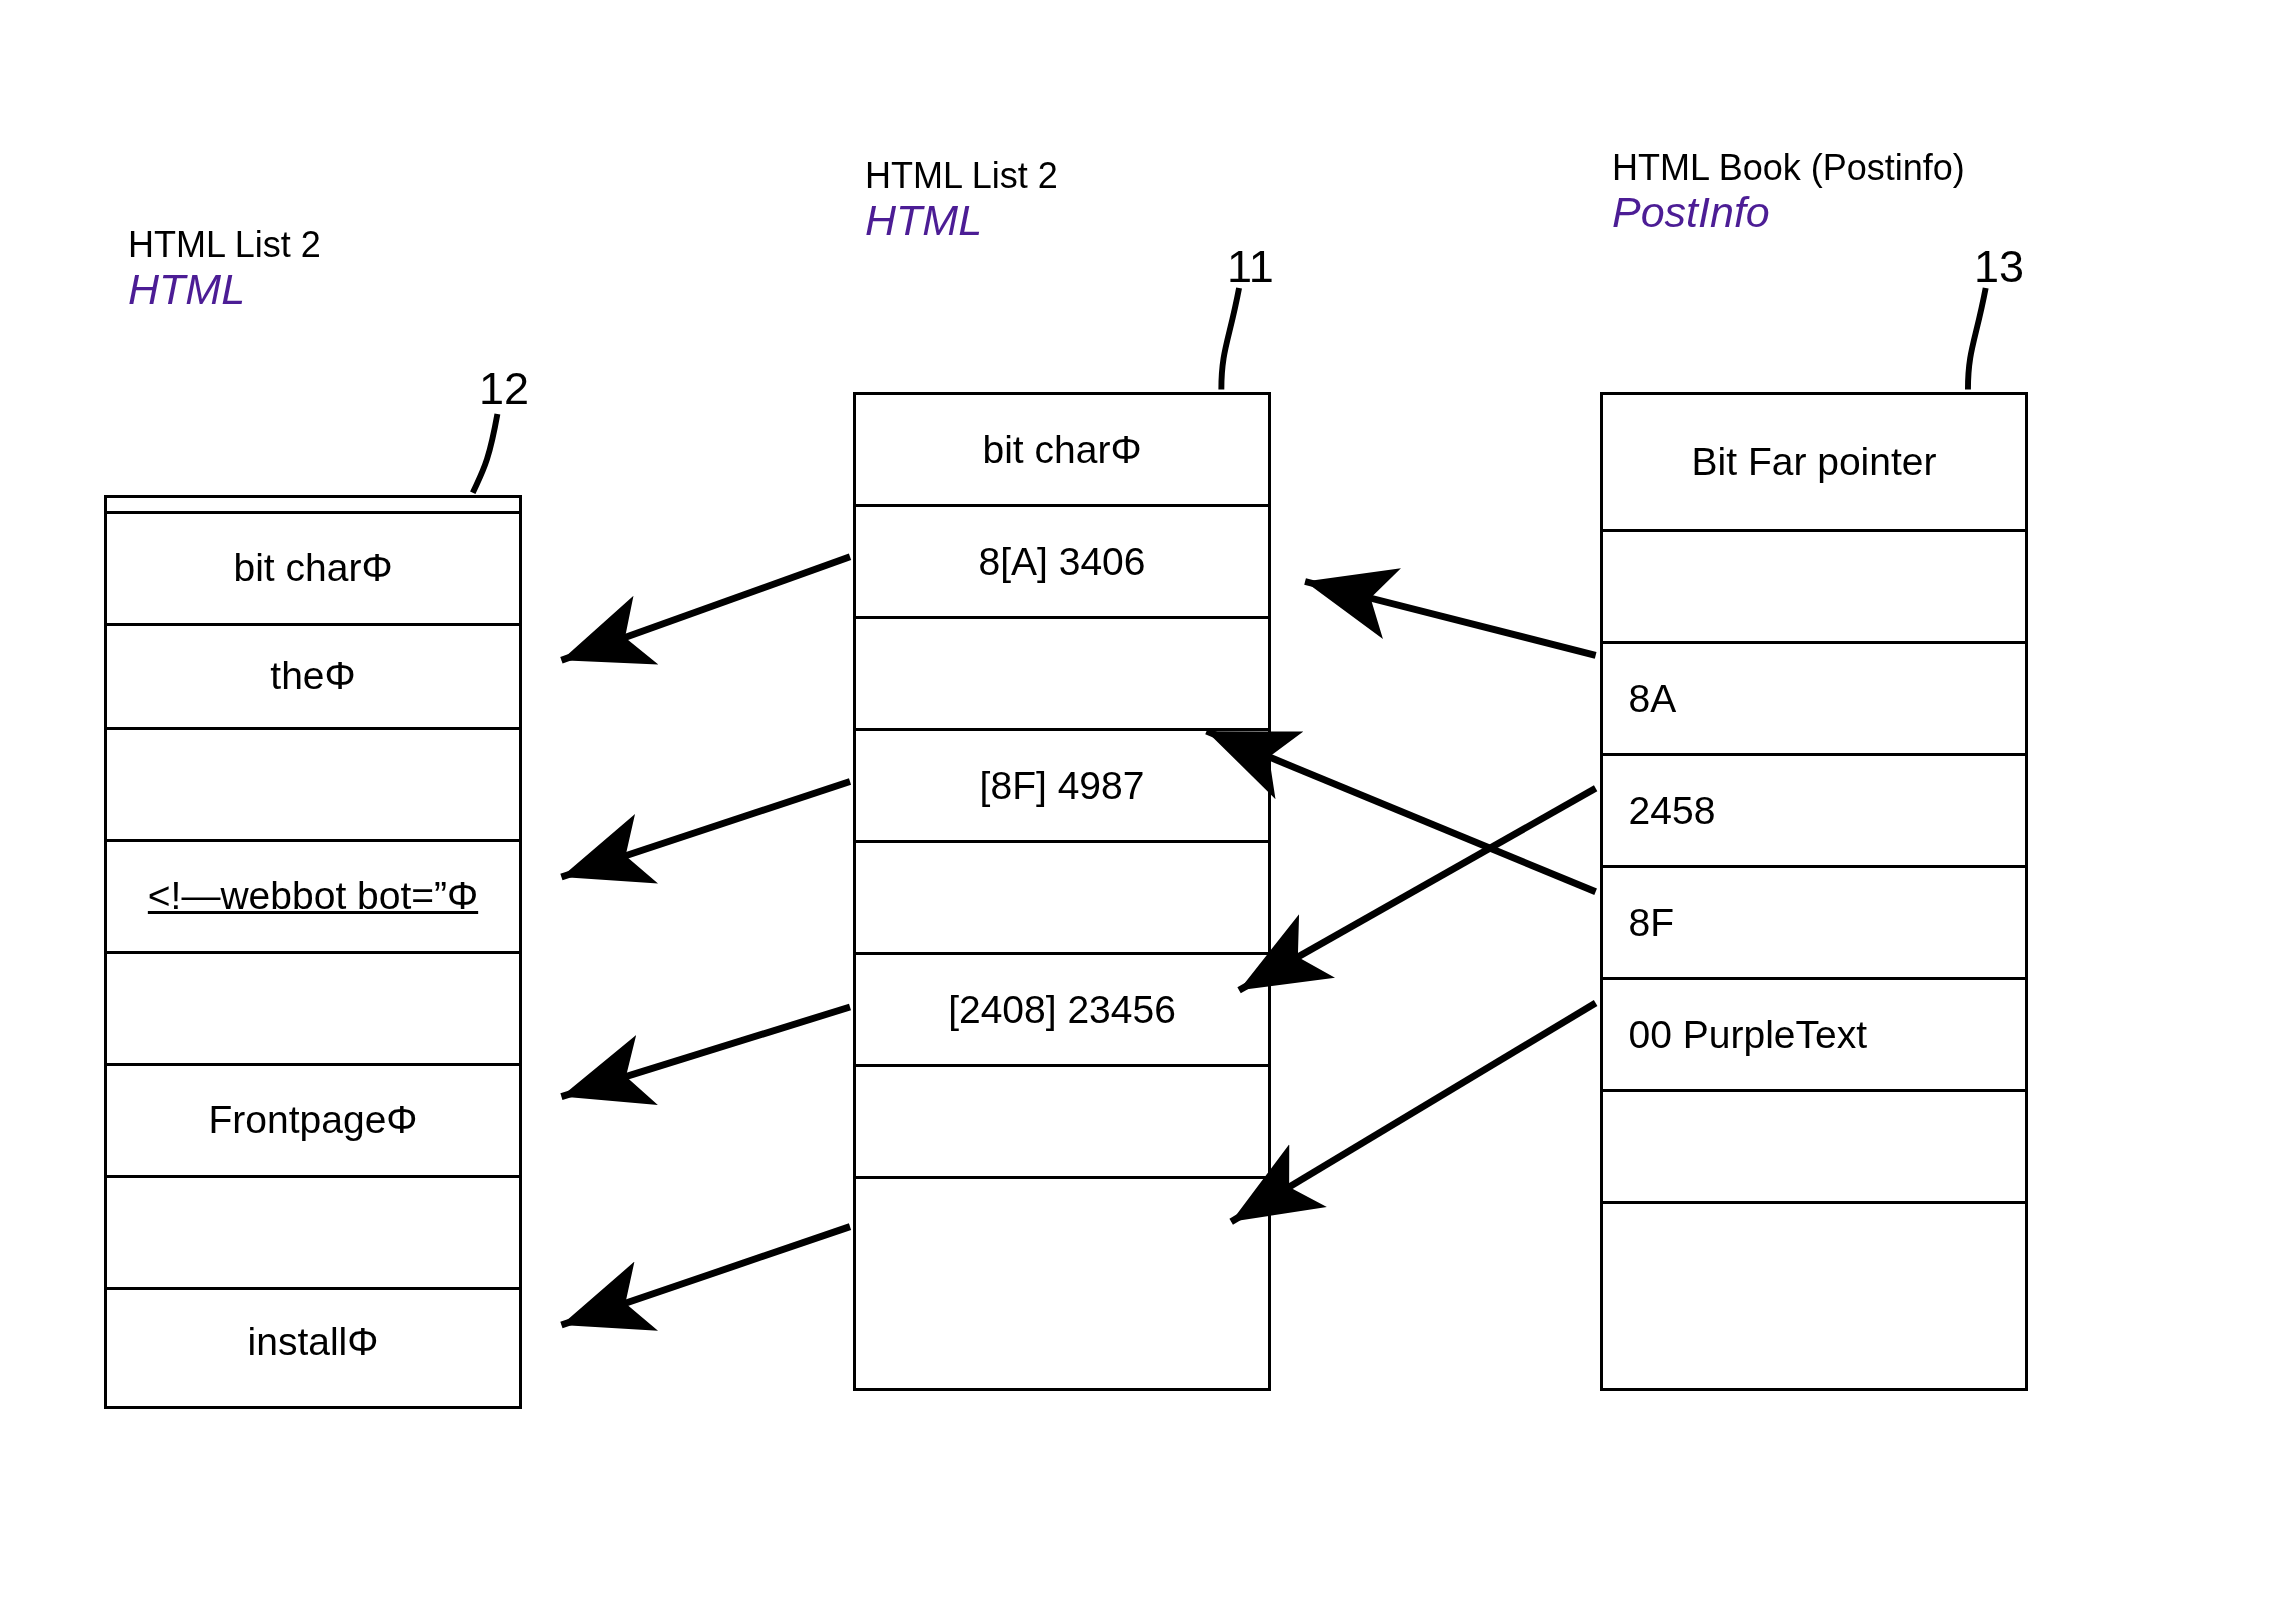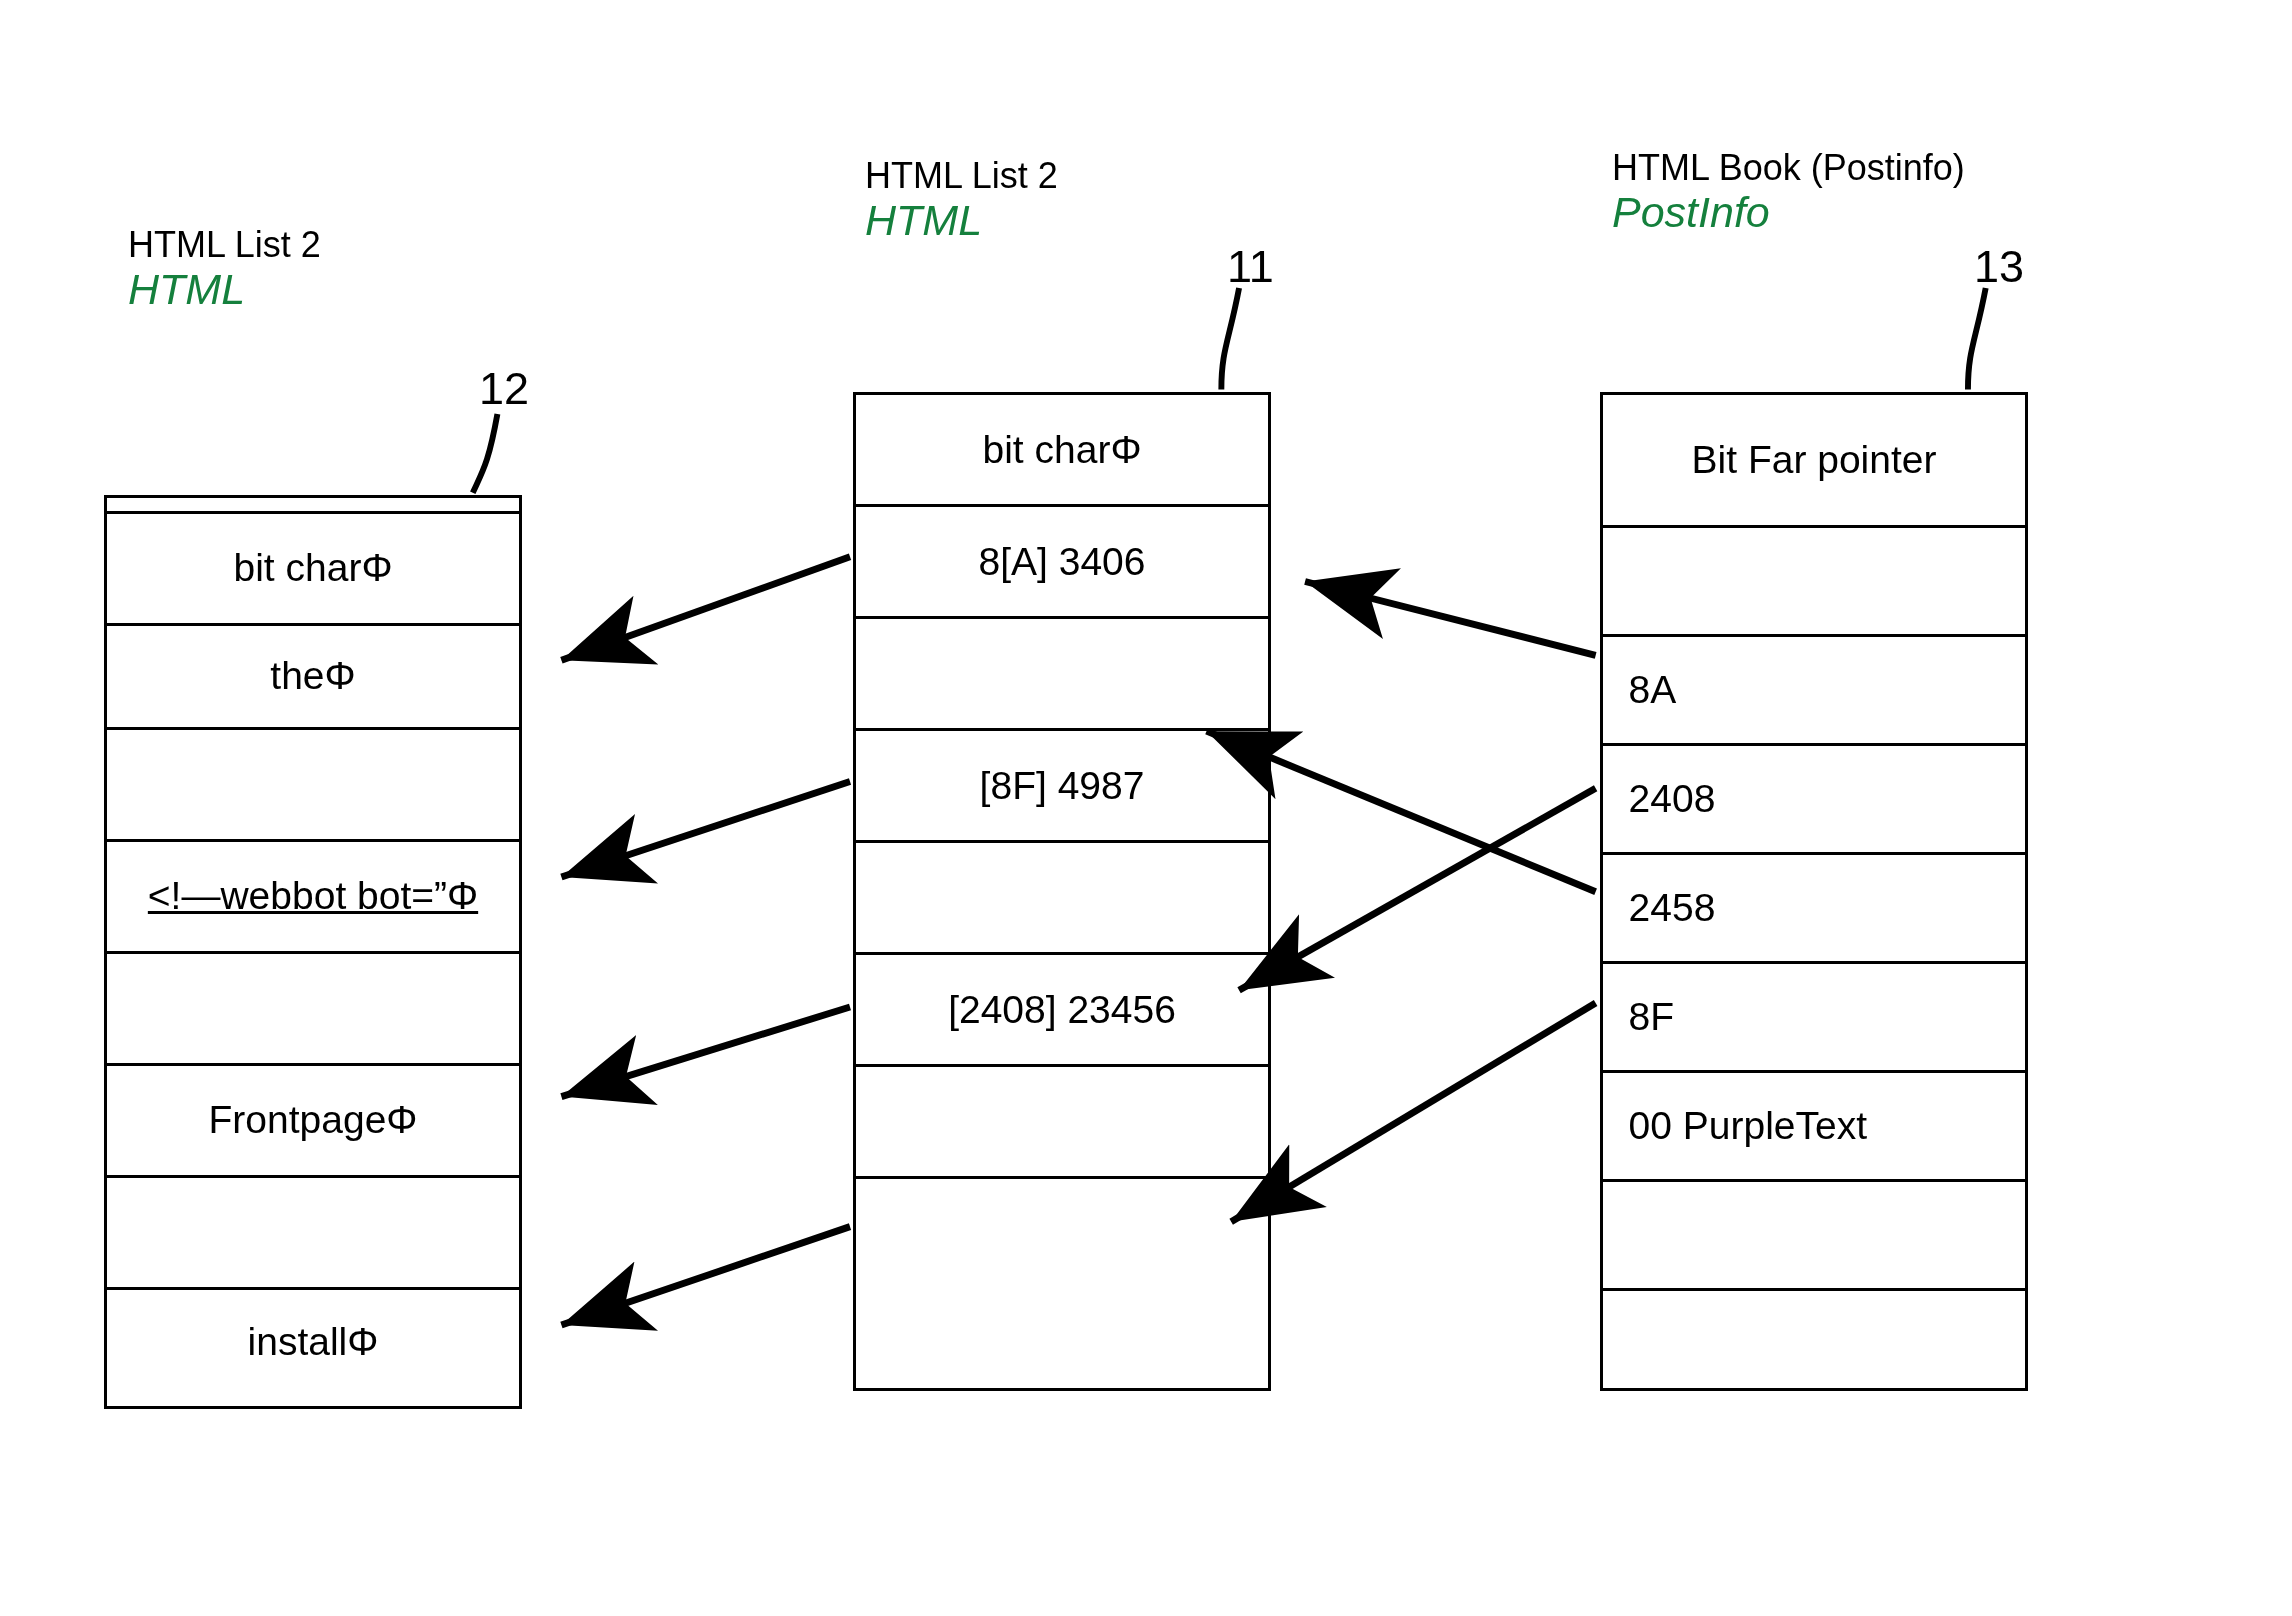--- a/index.html
+++ b/index.html
@@ -26,21 +26,21 @@
   .label-main {
     font-size: 36px;
     font-weight: 400;
     color: #000;
     display: block;
   }
   .label-sub {
     font-size: 43px;
     font-style: italic;
     font-weight: 400;
-    color: #15803d;
+    color: #4c1d95;
     display: block;
   }
   .ref-num {
     position: absolute;
     font-size: 45px;
     color: #000;
     white-space: nowrap;
   }
   .table-col {
     position: absolute;
@@ -119,21 +119,20 @@
     <div class="cell center" style="height:112px;"></div>
     <div class="cell center" style="height:112px;">[2408] 23456</div>
     <div class="cell center" style="height:112px;"></div>
     <div class="cell center" style="height:100px;"></div>
   </div>
 
   <div class="table-col" id="tbl-right" style="left:1600px; top:392px; width:428px; height:999px;">
     <div class="cell center" style="height:137px;">Bit Far pointer</div>
     <div class="cell left" style="height:112px;"></div>
     <div class="cell left" style="height:112px;">8A</div>
-    <div class="cell left" style="height:112px;">2408</div>
     <div class="cell left" style="height:112px;">2458</div>
     <div class="cell left" style="height:112px;">8F</div>
     <div class="cell left" style="height:112px;">00 PurpleText</div>
     <div class="cell left" style="height:112px;"></div>
     <div class="cell left" style="height:100px;"></div>
   </div>
 
   <svg class="overlay" viewBox="0 0 2327 1641">
     <defs>
       <marker id="ah" markerWidth="14" markerHeight="11" refX="13" refY="5.5" orient="auto" markerUnits="strokeWidth">

